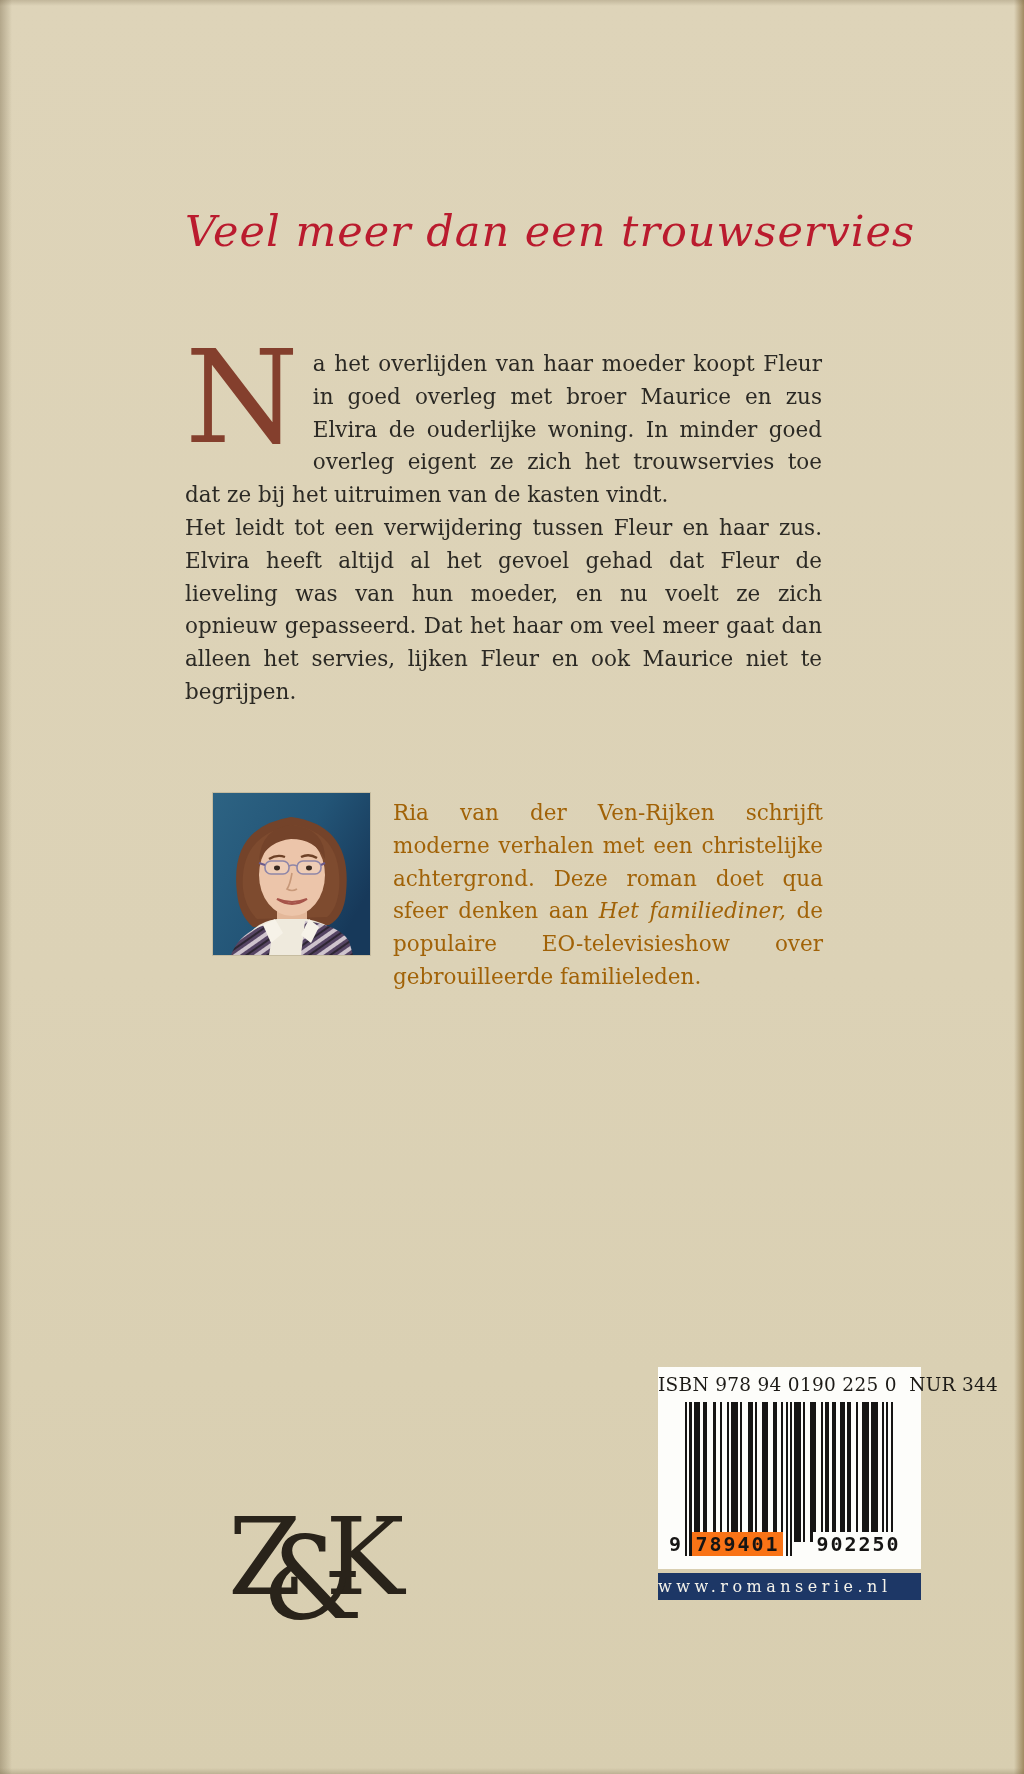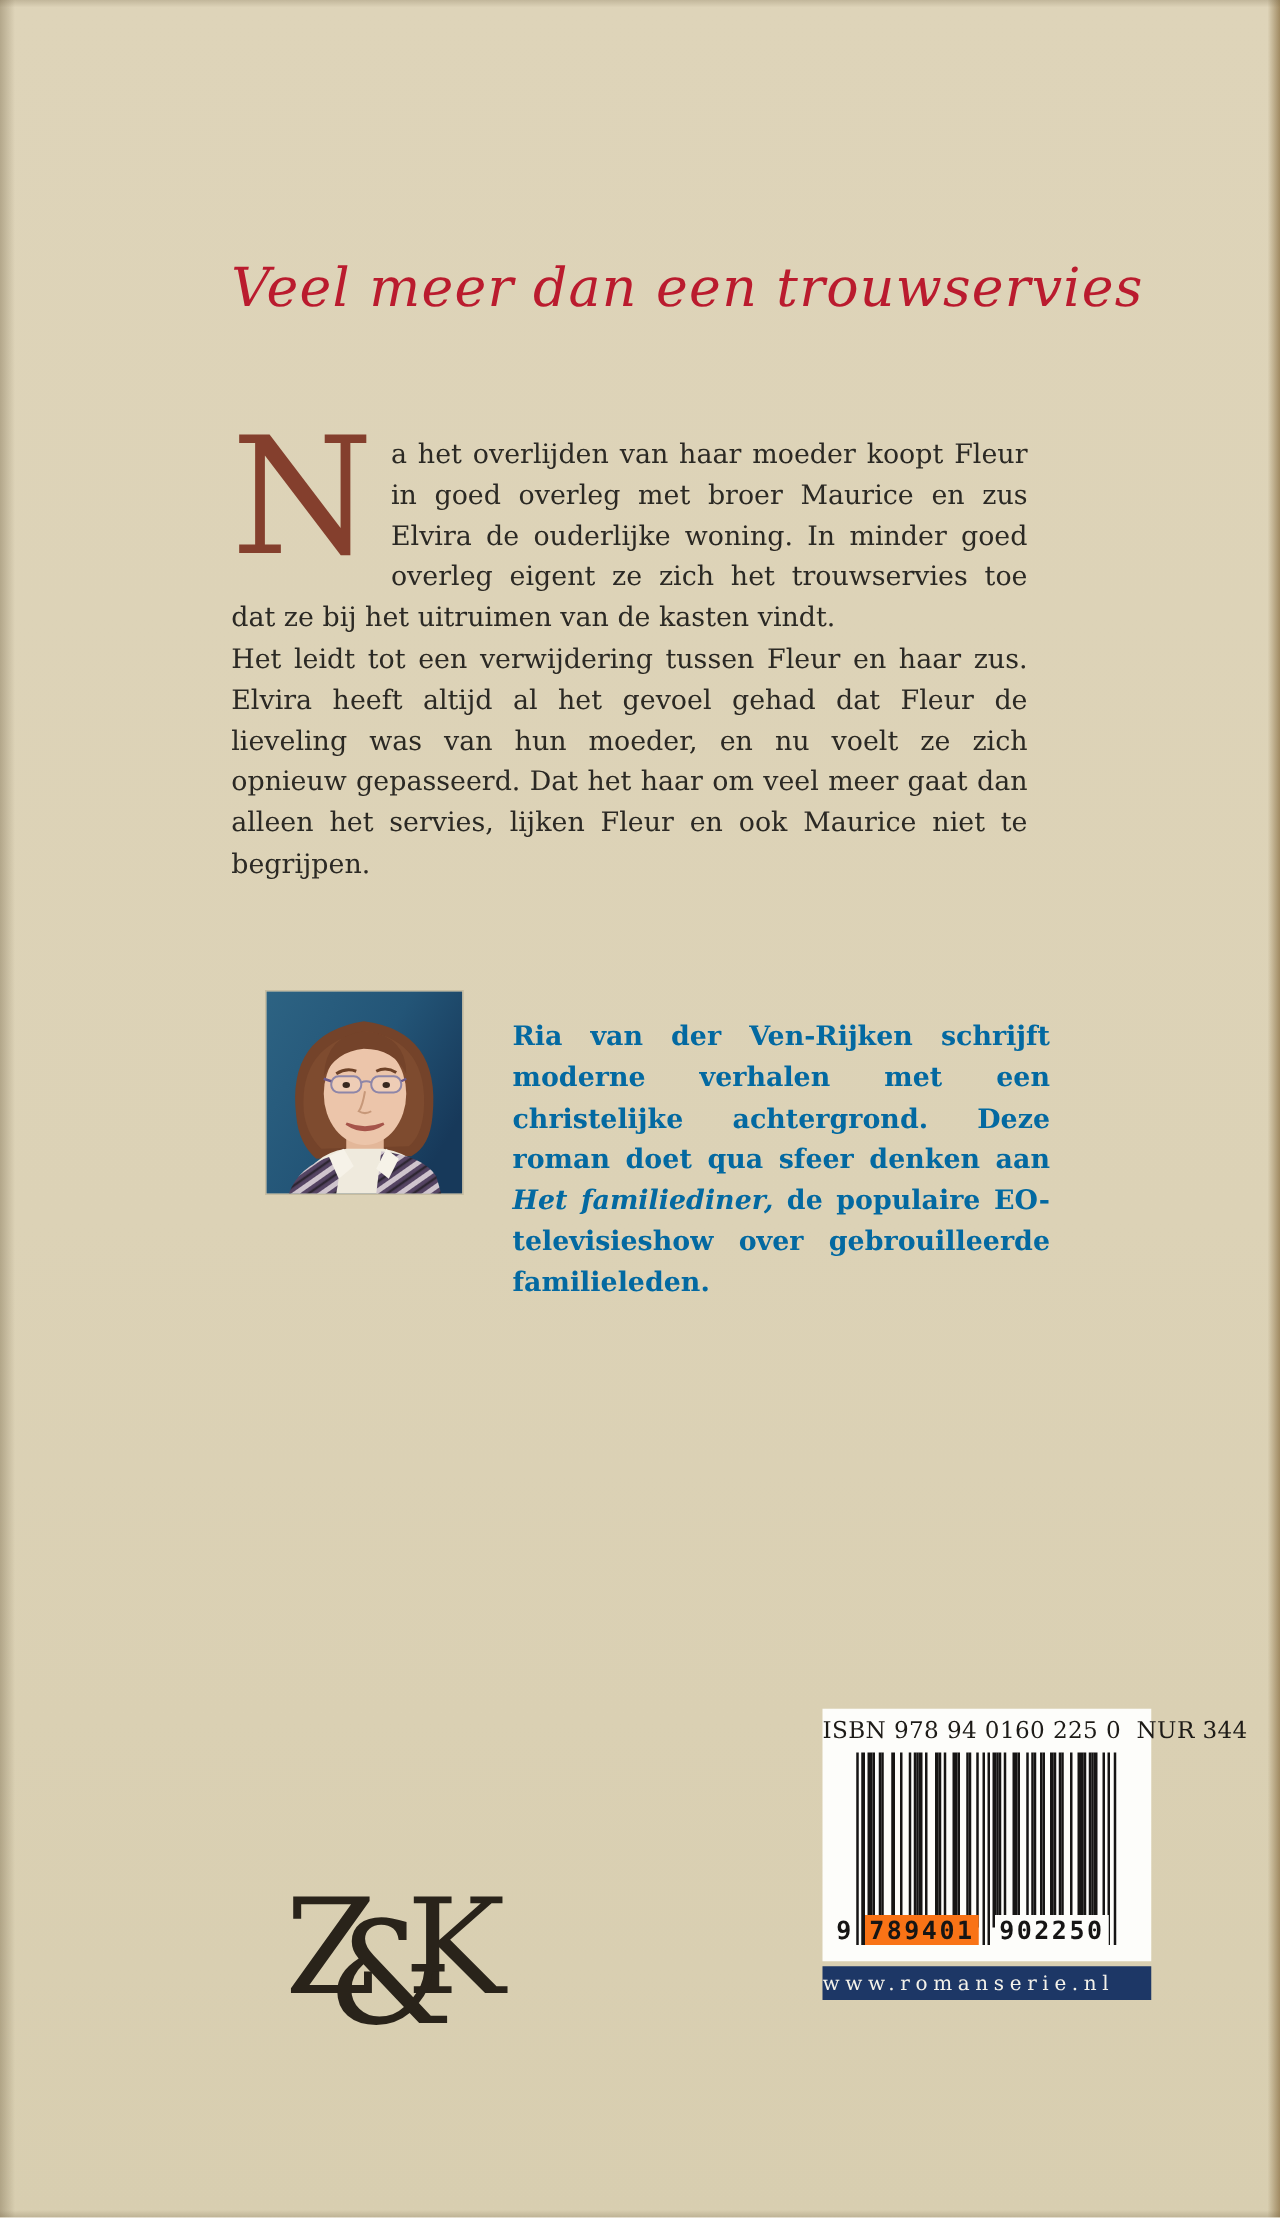--- a/index.html
+++ b/index.html
@@ -36,22 +36,22 @@
     float:left;font-size:130px;line-height:95px;height:98px;
     color:#843f2d;margin:2px 14px 0 0;
   }
 
   .author-photo{
     position:absolute;left:213px;top:793px;width:157px;height:162px;
     outline:1px solid #c6bca0;
   }
   .bio{
     position:absolute;left:393px;top:797px;width:430px;
-    font-size:21.5px;line-height:32.8px;color:#0369a1;
-    text-align:justify;margin:17px;font-weight:bold;
+    font-size:21.5px;line-height:32.8px;color:#a16207;
+    text-align:justify;margin:0;
   }
   .bio .ital{font-style:italic;}
 
   .zk{
     position:absolute;left:212px;top:1498px;color:#29231a;
     font-family:"DejaVu Serif","Liberation Serif",serif;white-space:nowrap;margin-left:16px;
   }
   .zk span{display:inline-block;line-height:1;}
   .zk .z{font-size:106px;}
   .zk .amp{font-size:114px;margin-left:-40px;transform:translateY(24px);}
@@ -73,21 +73,21 @@
   .barcode .m.black{background:#161514;}
   .barcode .m.guard.black{height:154px;}
   .bc-digit{
     position:absolute;bottom:0;height:24px;line-height:25px;
     font-family:"DejaVu Sans Mono","Liberation Mono",monospace;
     font-size:20px;font-weight:bold;color:#161514;letter-spacing:2px;
     text-align:center;
   }
   .bc-first{left:-17px;width:16px;background:transparent;}
   .bc-g1{left:7px;width:91px;background:#f97316;margin-top:21px;}
-  .bc-g2{left:111px;width:91px;background:#fdfdfa;}
+  .bc-g2{left:128px;width:91px;background:#fdfdfa;}
 
   .site-bar{
     position:absolute;left:658px;top:1573px;width:263px;height:27px;
     background:#1d3766;color:#f4f2ea;
     font-size:16px;line-height:27px;letter-spacing:4.5px;
   }
 </style>
 </head>
 <body>
 
@@ -148,21 +148,21 @@
   <path d="M79,80 Q77,92 74,96 Q79,99 84,96" stroke="#c79879" stroke-width="1.6" fill="none"></path>
 
   <path d="M64,106 Q79,116 94,106 Q79,112 64,106 Z" fill="#f1e7d8" stroke="#a6544a" stroke-width="2"></path>
 </svg>
 
 <p class="bio"><span>Ria van der Ven-Rijken schrijft moderne verhalen met een christelijke achtergrond. Deze roman doet qua sfeer denken aan </span><span class="ital">Het familiediner,</span><span> de populaire EO-televisieshow over gebrouilleerde familieleden.</span></p>
 
 <div class="zk"><span class="z">Z</span><span class="amp">&amp;</span><span class="k">K</span></div>
 
 <div class="isbn-box">
-  <div class="isbn-label">ISBN 978 94 0160 225 0  NUR 344</div>
+  <div class="isbn-label">ISBN 978 94 0190 225 0  NUR 344</div>
   <div class="barcode">
     <span class="m black guard"></span>
       <span class="m guard"></span>
       <span class="m black guard"></span>
       <span class="m"></span>
       <span class="m black"></span>
       <span class="m black"></span>
       <span class="m black"></span>
       <span class="m"></span>
       <span class="m black"></span>

